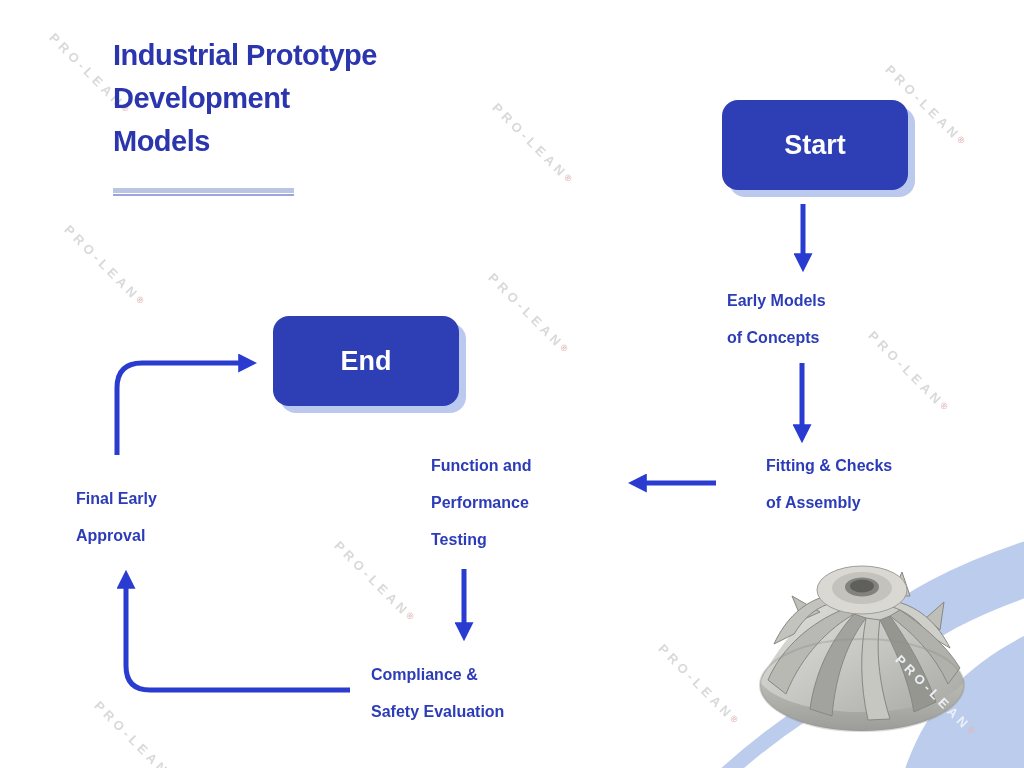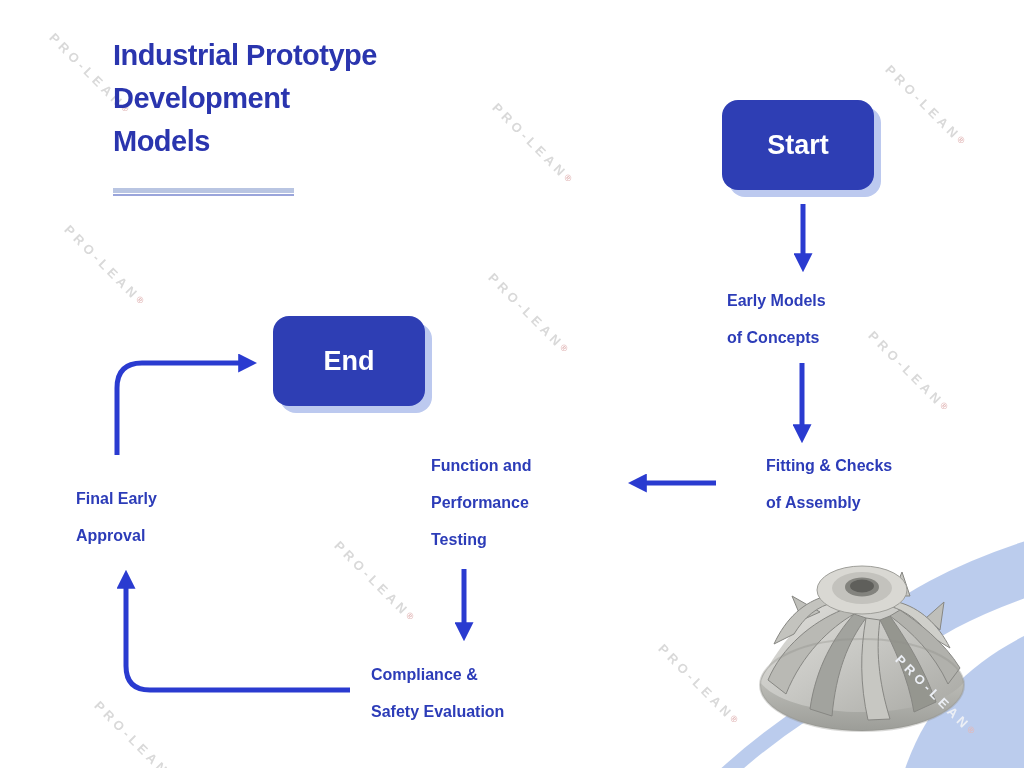--- a/index.html
+++ b/index.html
@@ -14,21 +14,21 @@
   .abs{position:absolute;}
   .page-title{
     left:113px;top:34px;width:420px;
     font-size:29px;line-height:43px;font-weight:800;letter-spacing:-0.5px;
     color:var(--title);
   }
   .page-title span{display:block;}
   .underline-light{left:113px;top:188px;width:181px;height:5px;background:var(--underline);}
   .underline-dark{left:113px;top:194px;width:181px;height:2px;background:var(--underline_dark);opacity:.65;}
   .flow-btn{
-    width:152px;height:90px;border-radius:16px;background:var(--button_bg);
+    width:186px;height:90px;border-radius:16px;background:var(--button_bg);
     box-shadow:7px 7px 0 0 var(--button_shadow);
     display:flex;align-items:center;justify-content:center;
     color:var(--button_text);font-size:27px;font-weight:700;
   }
   .node-label{
     color:var(--node_text);font-size:16px;font-weight:700;line-height:37px;
     white-space:pre-line;
   }
   .wm{
     position:absolute;color:var(--watermark);font-size:13px;font-weight:600;

